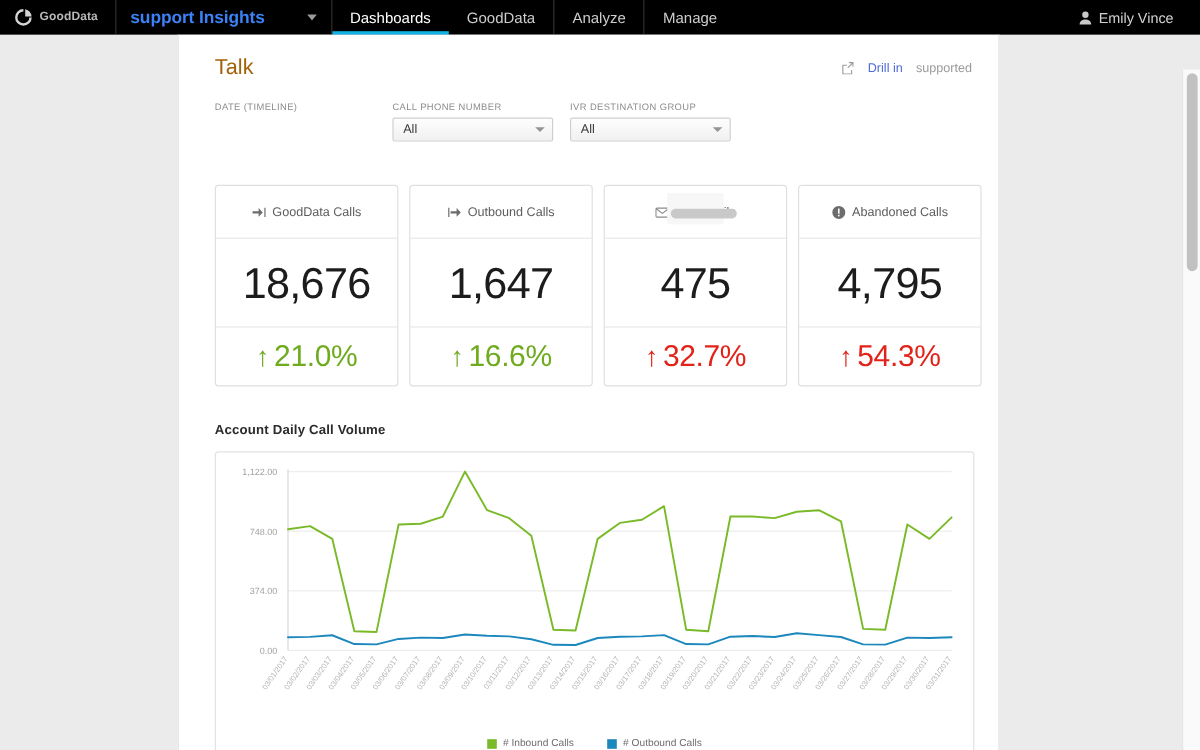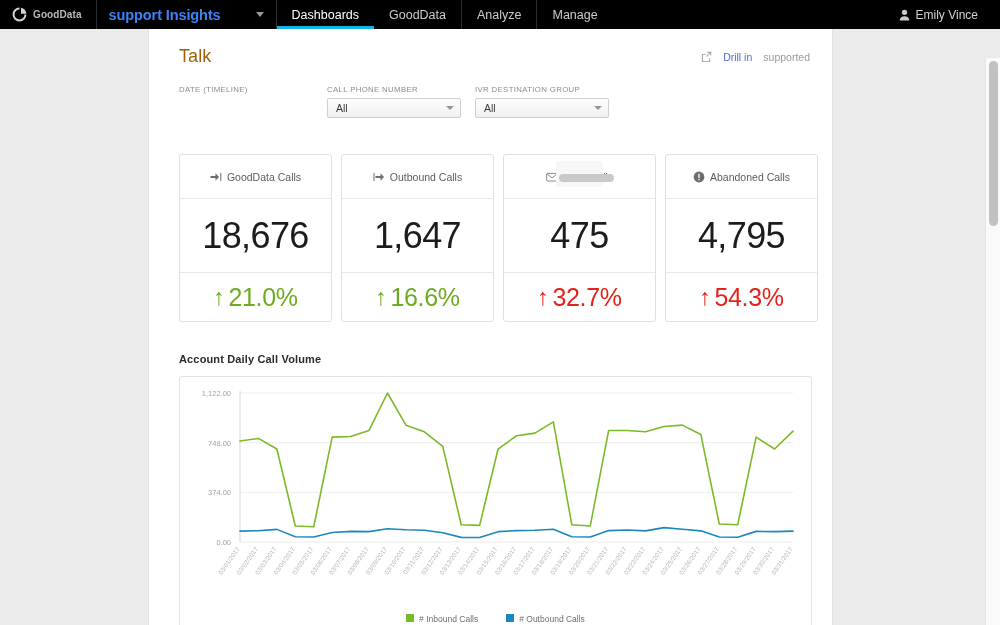--- a/index.html
+++ b/index.html
@@ -196,21 +196,21 @@
     background: #fff;
     position: relative;
     overflow: hidden;
   }
   .chart-svg { display: block; }
   .legend {
     position: absolute; left: 0; right: 0; bottom: 10px;
     display: flex; justify-content: center; gap: 28px;
   }
   .legend-item {
-    display: flex; align-items: flex-start; gap: 5px;
+    display: flex; align-items: flex-end; gap: 5px;
     cursor: pointer;
   }
   .legend-swatch { width: 8px; height: 8px; display: block; }
   .legend-label { font-size: 8.5px; color: #6e6e6e; }
 
   
   .scrollbar-track {
     position: absolute; top: 29px; right: 0;
     width: 15px; height: 596px;
     background: #fafafa;

